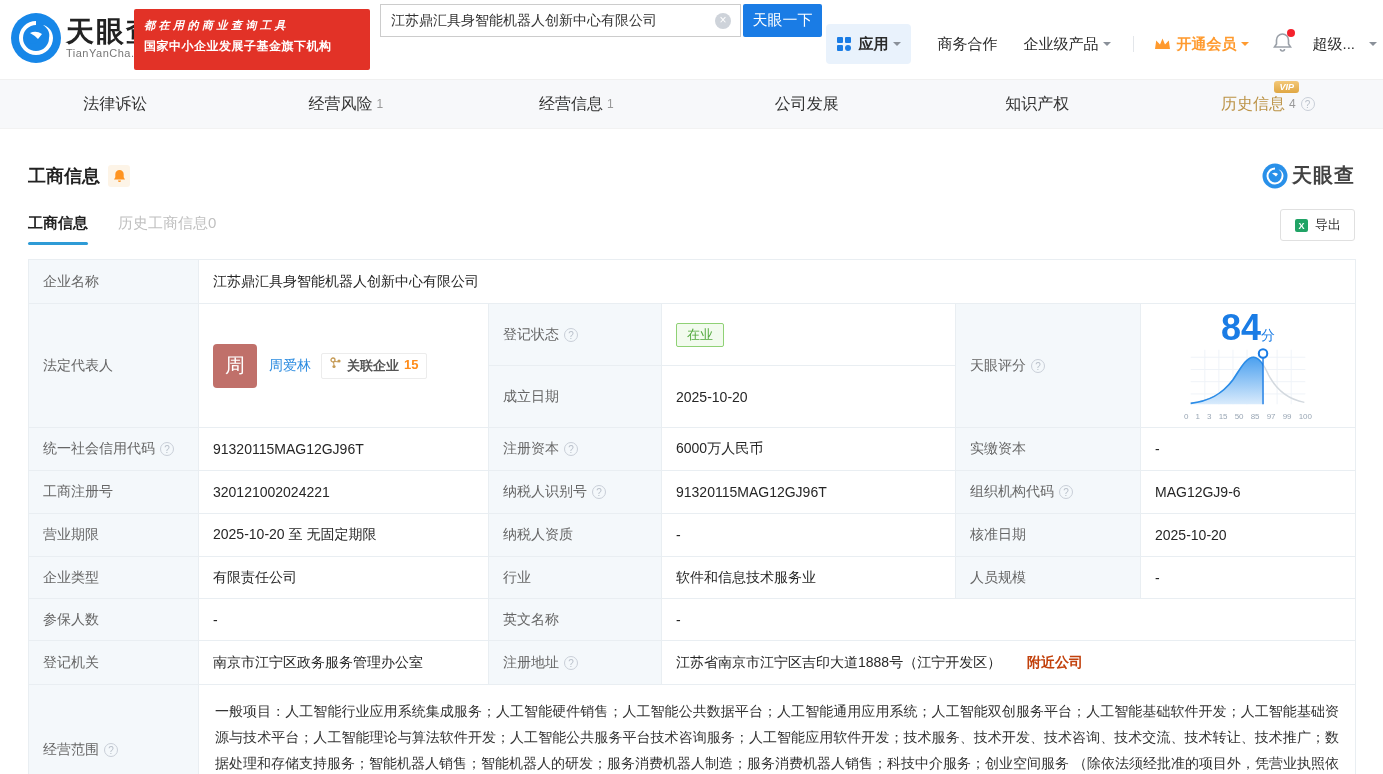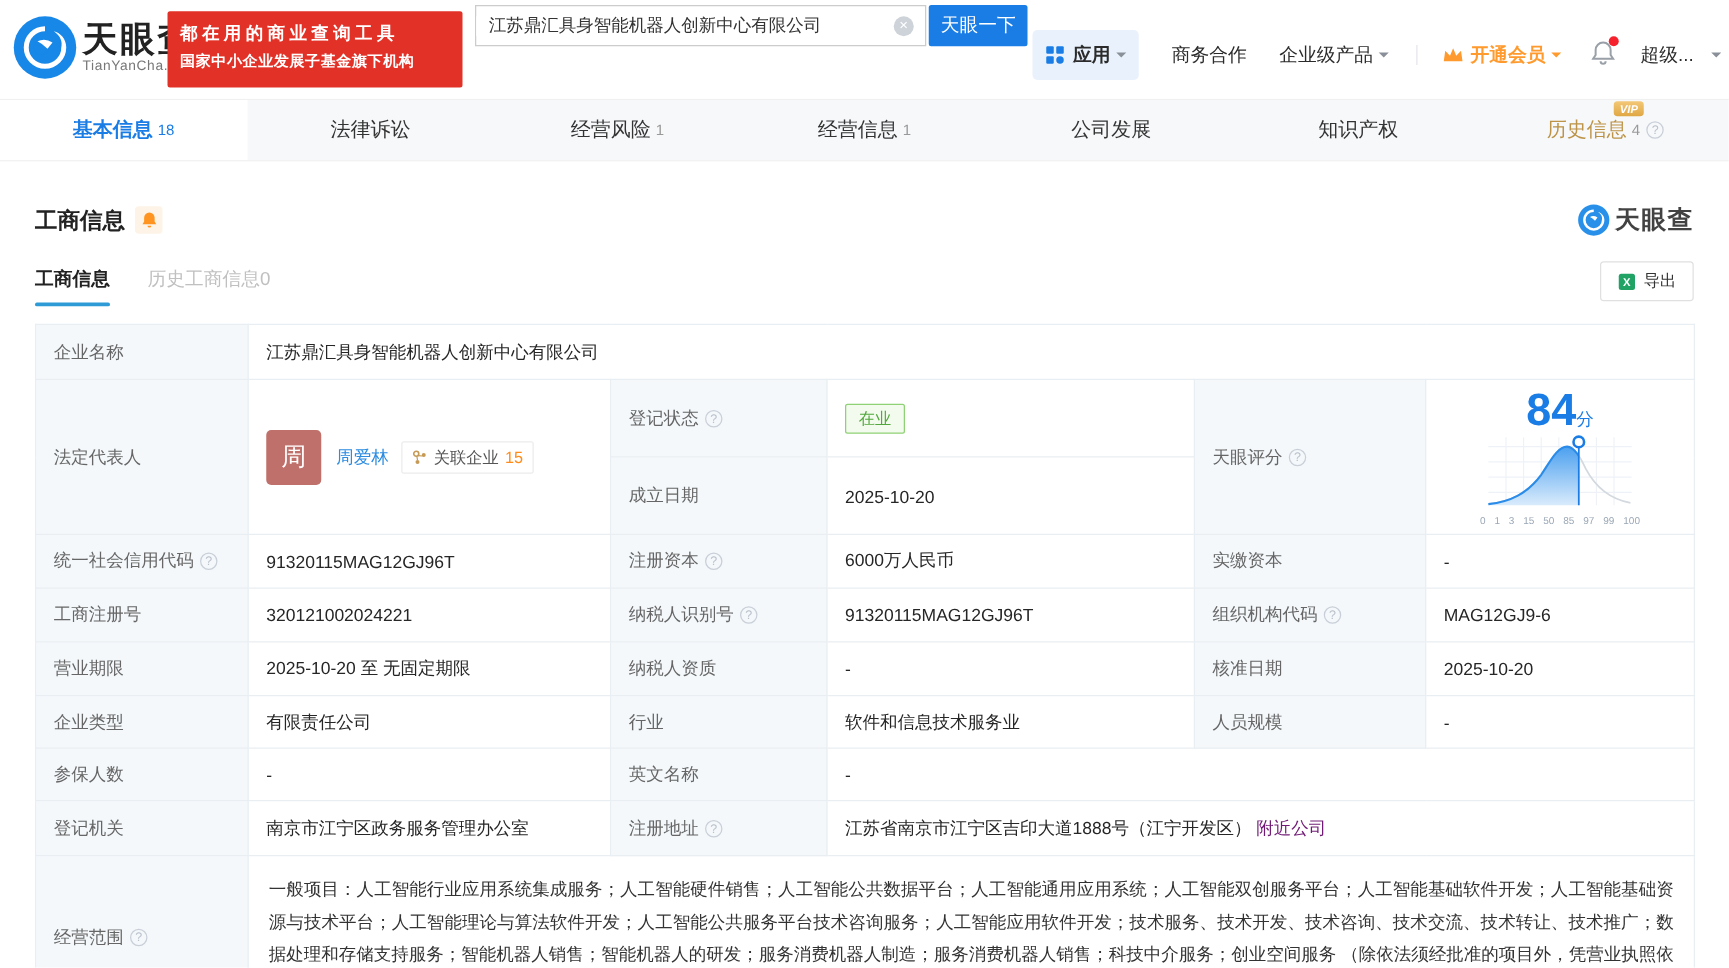--- a/index.html
+++ b/index.html
@@ -10,21 +10,21 @@
   }
   
   .header { height:79px; background:#fff; position:relative; }
   .logo { position:absolute; left:10px; top:12px; display:flex; align-items:center; cursor:pointer; }
   .logo-icon { width:52px; height:52px; }
   .logo-txt { margin-left:4px; }
   .logo-cn { font-size:28px; font-weight:bold; color:#222; letter-spacing:2px; line-height:30px;}
   .logo-en { font-size:11px; color:#777; letter-spacing:.5px; }
   .promo { position:absolute; left:134px; top:9px; width:236px; height:61px; background:#e23227;
     color:#fff; border-radius:2px; padding:9px 10px 0 10px; }
-  .promo-l1 { font-size:14px; font-weight:bold; letter-spacing:3.5px; white-space:nowrap; }
+  .promo-l1 { font-size:11px; font-weight:bold; letter-spacing:3.5px; white-space:nowrap;font-style:italic; }
   .promo-l2 { font-size:12px; font-weight:bold; margin-top:5px; white-space:nowrap; letter-spacing:.5px;}
   .search-wrap { position:absolute; left:380px; top:4px; }
   .search-tabs { display:flex; }
   .search-tab { font-size:14px; color:#333; padding:4px 13px 5px; cursor:pointer; }
   .search-tab.active { background:#1a7ce5; color:#fff; border-radius:2px 2px 0 0; }
   .search-row { display:flex; }
   .search-box { width:361px; height:33px; border:1px solid #ccc; display:flex; align-items:center; background:#fff;}
   .search-input { flex:1; border:none; outline:none; font-size:14px; color:#333; padding:0 10px;
     font-family:"Liberation Sans","DejaVu Sans",sans-serif; }
   .clear-icon { width:16px; height:16px; border-radius:50%; background:#ced3da; color:#fff;
@@ -77,32 +77,32 @@
   
   table.info { border-collapse:collapse; table-layout:fixed; width:1327px; margin-top:14px; }
   .info td { border:1px solid #e9eef2; font-size:14px; padding:8px 14px; vertical-align:middle; color:#262626; word-break:break-all;}
   .info td.lbl { background:#f4f8fb; color:#666; }
   .lbl-inner { display:flex; align-items:center; }
   tr.h44 { height:44px; } tr.h43 { height:43px; } tr.h42 { height:42px; }
   .legal-cell { display:flex; align-items:center; }
   .avatar { width:44px; height:44px; border-radius:4px; background:#c0706a; color:#fff; font-size:20px;
     display:flex; align-items:center; justify-content:center; flex:none; }
   .legal-name { color:#2c8ce0; margin-left:12px; cursor:pointer; }
-  .rel-badge { display:flex; align-items:center; border:1px solid #ececec; border-radius:2px; padding:3px 8px;
-    margin-left:10px; font-size:13px; color:#555; cursor:pointer; background:#fff;}
+  .rel-badge { display:flex; border:1px solid #ececec; border-radius:2px; padding:3px 8px;
+    margin-left:10px; font-size:13px; color:#555; cursor:pointer; background:#fff;font-weight:bold;}
   .rel-badge .n { color:#ff8c1a; margin-left:5px; }
   .rel-badge svg { margin-right:5px; }
   .status-badge { display:inline-block; border:1px solid #8fd175; color:#52a83c; background:#f2fbee;
     font-size:13px; padding:2px 10px; border-radius:2px; }
   .score-cell-inner { display:flex; align-items:center; justify-content:center;flex-direction:column; }
   .score-num { color:#1a7ce5; font-size:36px; font-weight:bold; line-height:1; }
   .score-unit { font-size:14px; font-weight:normal; }
   .score-chart { width:128px; }
   .ticks { display:flex; justify-content:space-between; font-size:8px; color:#9aa7b5; margin-top:1px; }
-  .addr-link { color:#701a75; cursor:pointer; white-space:nowrap; }
+  .addr-link { color:#c2410c; margin-left:22px; cursor:pointer; white-space:nowrap;font-weight:bold; }
   .scope-text { line-height:26px; color:#333; text-align:justify; }
   td.scope-val { padding:13px 16px; }
 </style>
 </head>
 <body>
 
 <div class="header">
   <div class="logo">
     <svg class="logo-icon" viewBox="0 0 52 52">
       <circle cx="26" cy="26" r="25" fill="#1787e8"></circle>
@@ -163,24 +163,20 @@
       <span class="red-dot"></span>
     </div>
     <div class="menu-item" style="margin-left:20px;">
       <span>超级...</span>
       <span class="caret" style="margin-left:14px;"></span>
     </div>
   </div>
 </div>
 
 <div class="nav">
-  <div class="nav-tab active">
-    <span>基本信息</span>
-    <span class="cnt">18</span>
-  </div>
   <div class="nav-tab">
     <span>法律诉讼</span>
   </div>
   <div class="nav-tab">
     <span>经营风险</span>
     <span class="cnt">1</span>
   </div>
   <div class="nav-tab">
     <span>经营信息</span>
     <span class="cnt">1</span>

